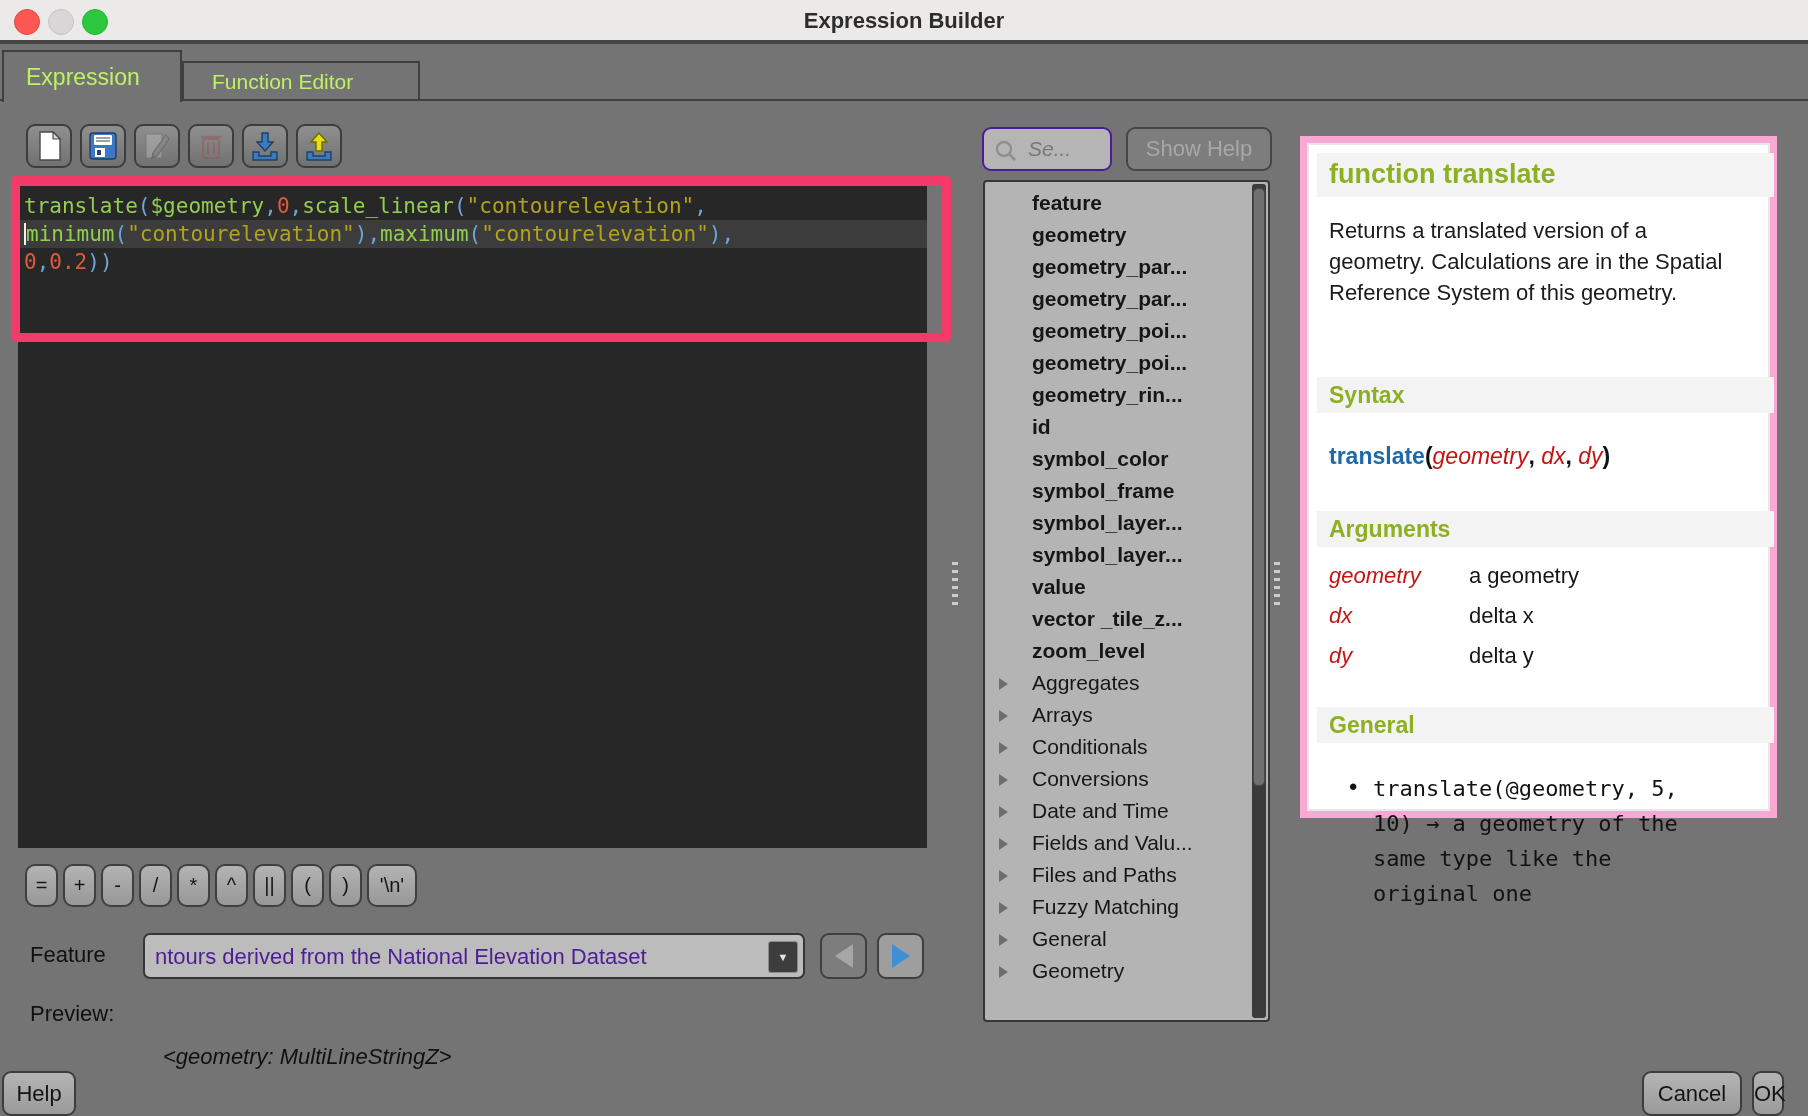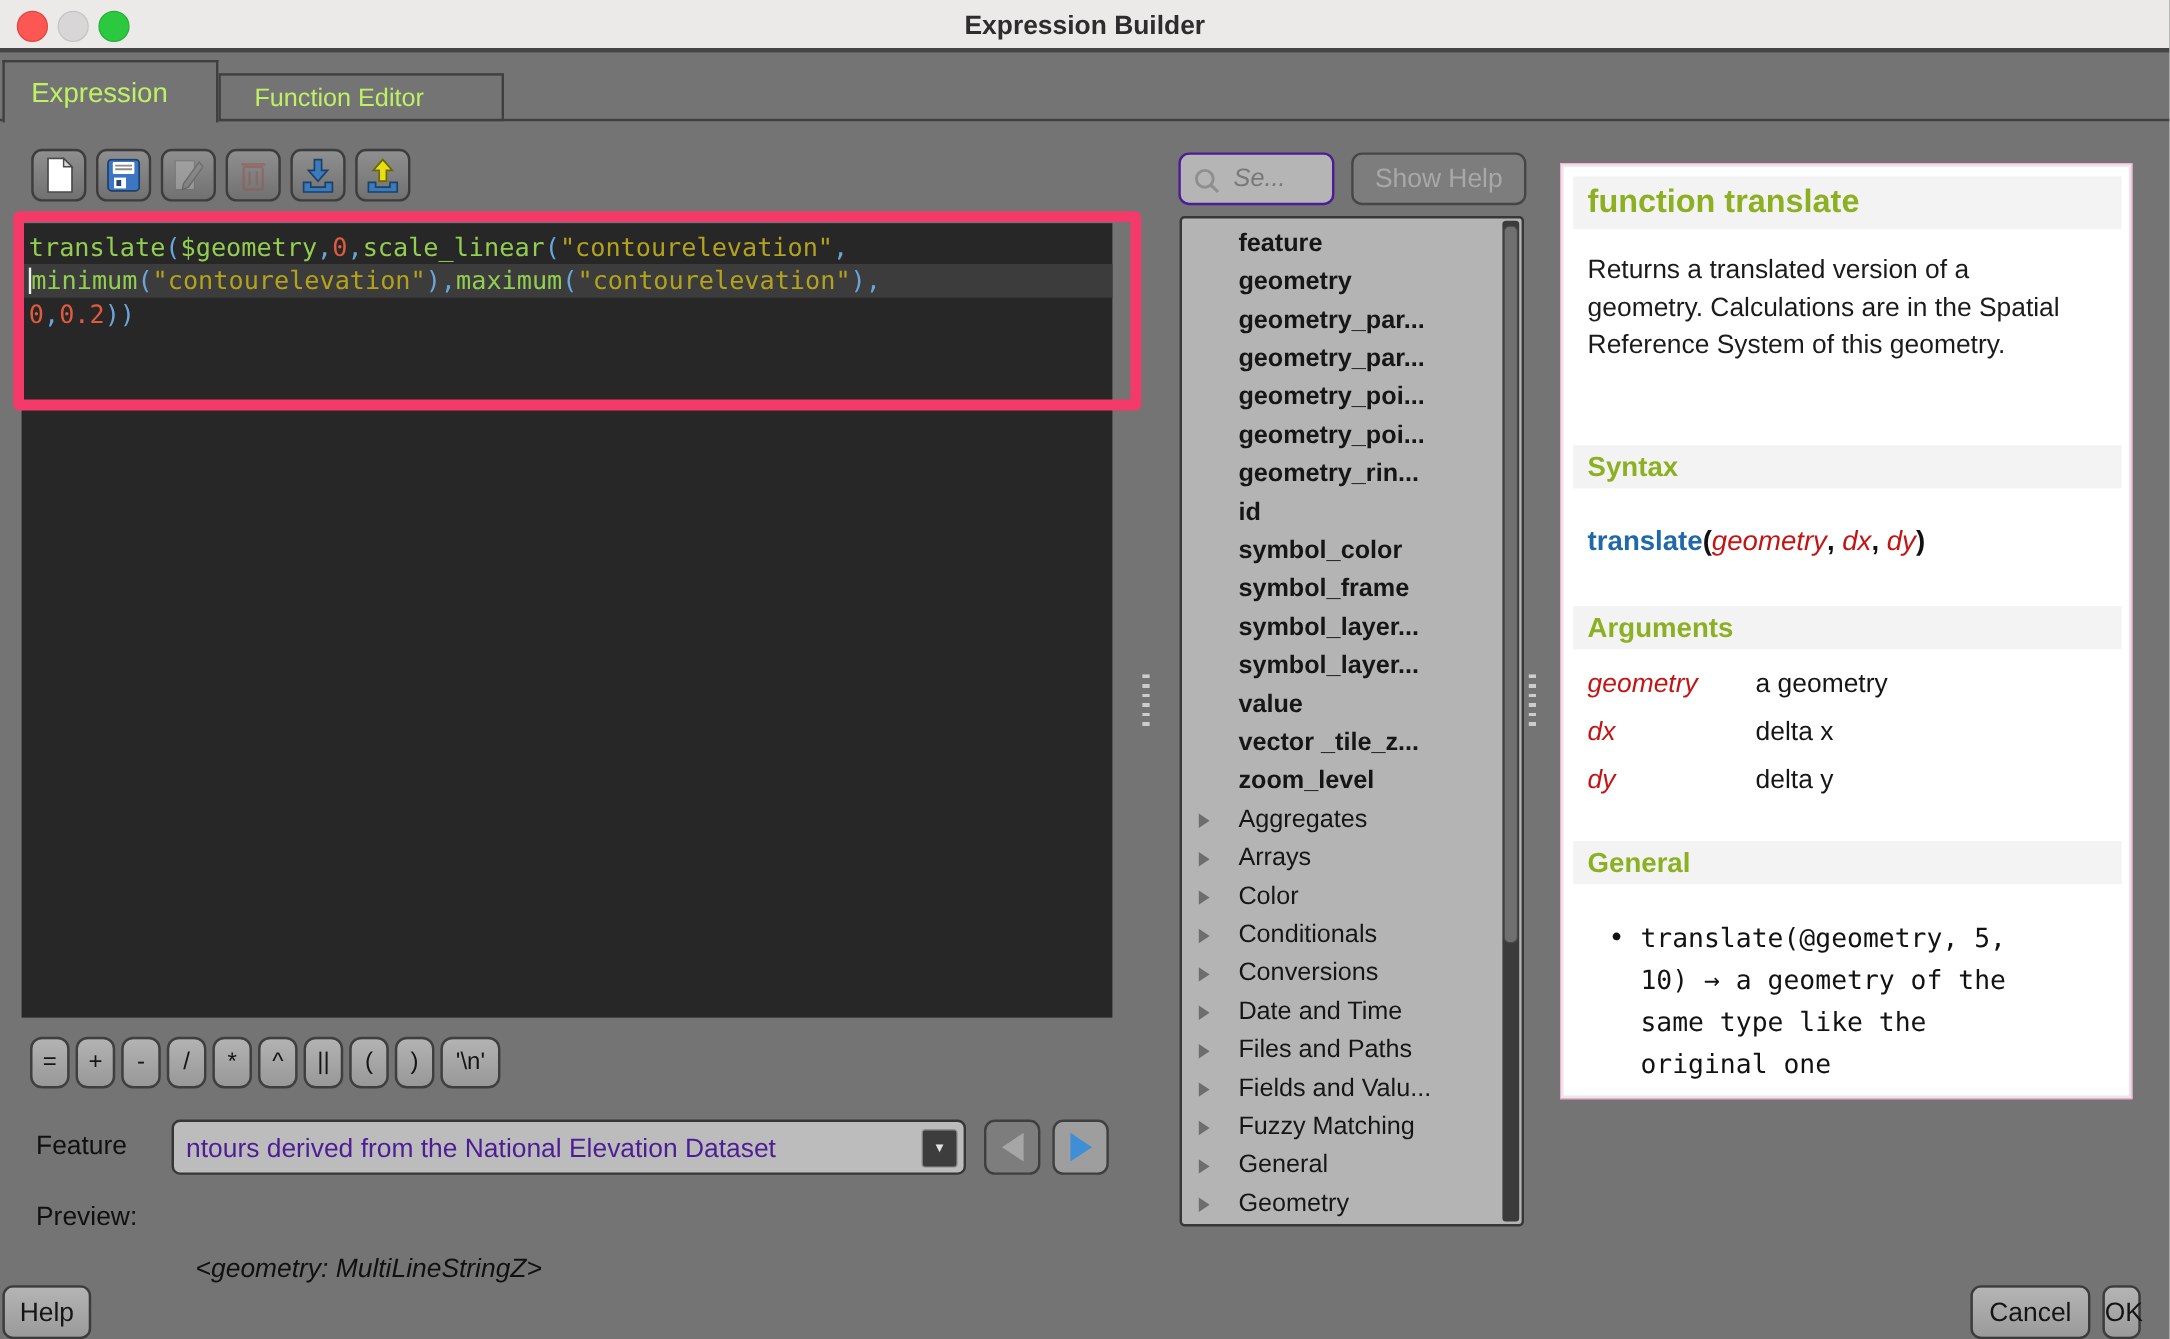--- a/index.html
+++ b/index.html
@@ -84,22 +84,22 @@
   .fl-scroll { position:absolute; right:2px; top:2px; width:14px; height:834px; background:#3b3b3b; border-radius:3px; }
   .fl-thumb { position:absolute; left:1px; top:4px; width:12px; height:598px; background:#707070;
     border:1px solid #4a4a4a; border-radius:5px; }
 
   .grip { position:absolute; width:6px; height:44px;
     background:repeating-linear-gradient(#cdcdcd 0 3px, transparent 3px 8px); }
   .grip.g1 { left:952px; top:562px; }
   .grip.g2 { left:1274px; top:562px; }
 
   
-  .help-panel { position:absolute; left:1300px; top:136px; width:477px; height:780px; background:#ffffff;
-    border:1px solid #f9a8d4; box-shadow:0 0 0 2px #e8e8e8 inset; }
+  .help-panel { position:absolute; left:1300px; top:136px; width:477px; height:682px; background:#ffffff;
+    border:7px solid #f9a8d4; box-shadow:0 0 0 2px #e8e8e8 inset; }
   .band { position:absolute; left:10px; width:457px; background:#f3f3f3; }
   .band-title { top:10px; height:44px; }
   .help-title { font-size:27px; font-weight:bold; color:var(--help-green); padding:6px 0 0 12px; }
   .help-desc { position:absolute; left:22px; top:72px; width:400px; font-size:22px; line-height:31px; color:#1b1b1b; }
   .band-h { height:36px; font-size:23px; font-weight:bold; color:var(--help-green); padding-left:12px; line-height:36px; }
   .band-syntax { top:234px; }
   .syntax-sig { position:absolute; left:22px; top:300px; font-size:23px; color:#111; }
   .syntax-sig .sfn { font-weight:bold; color:var(--help-blue); }
   .syntax-sig .sarg { font-style:italic; color:var(--help-red); }
   .syntax-sig .spunc { font-weight:bold; color:#111; }
@@ -275,41 +275,37 @@
         <div class="fl-row group">
           <span class="tri"></span>
           <span class="fl-label">Aggregates</span>
         </div>
         <div class="fl-row group">
           <span class="tri"></span>
           <span class="fl-label">Arrays</span>
         </div>
         <div class="fl-row group">
           <span class="tri"></span>
-          <span class="fl-label">Color</span>
-        </div>
-        <div class="fl-row group">
-          <span class="tri"></span>
           <span class="fl-label">Conditionals</span>
         </div>
         <div class="fl-row group">
           <span class="tri"></span>
           <span class="fl-label">Conversions</span>
         </div>
         <div class="fl-row group">
           <span class="tri"></span>
           <span class="fl-label">Date and Time</span>
         </div>
         <div class="fl-row group">
           <span class="tri"></span>
+          <span class="fl-label">Fields and Valu...</span>
+        </div>
+        <div class="fl-row group">
+          <span class="tri"></span>
           <span class="fl-label">Files and Paths</span>
-        </div>
-        <div class="fl-row group">
-          <span class="tri"></span>
-          <span class="fl-label">Fields and Valu...</span>
         </div>
         <div class="fl-row group">
           <span class="tri"></span>
           <span class="fl-label">Fuzzy Matching</span>
         </div>
         <div class="fl-row group">
           <span class="tri"></span>
           <span class="fl-label">General</span>
         </div>
         <div class="fl-row group">

